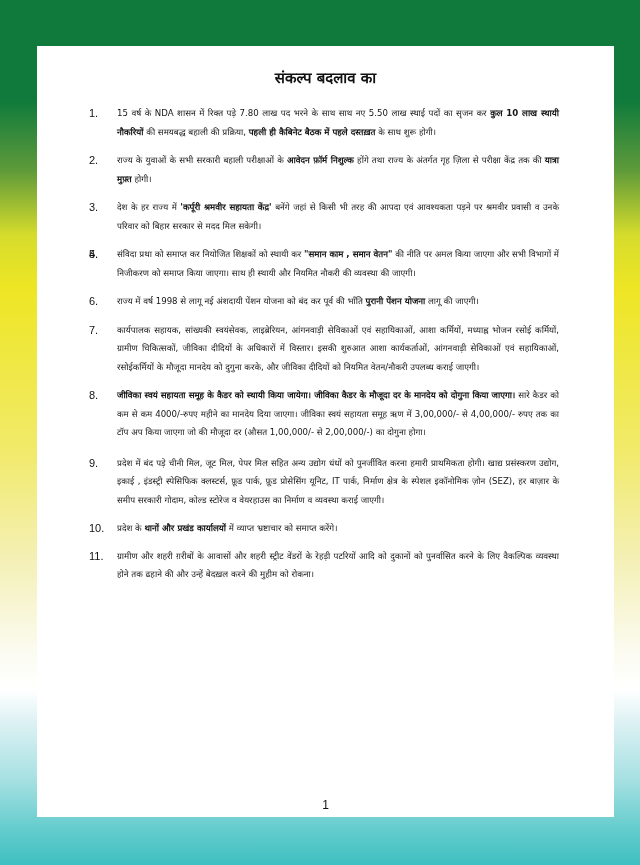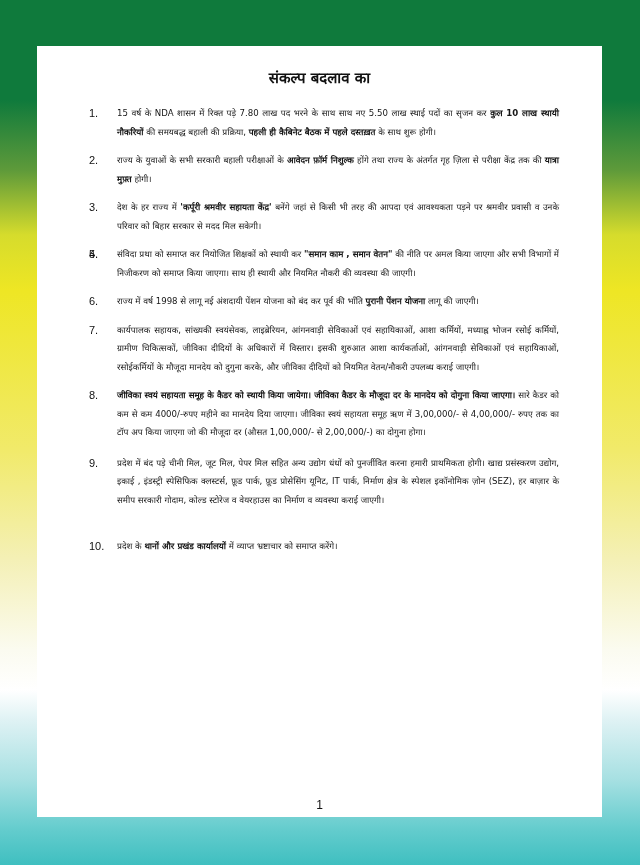--- a/index.html
+++ b/index.html
@@ -7,20 +7,21 @@
     width: 640px; height: 865px; position: relative; overflow: hidden;
     background: linear-gradient(to bottom,
       #0f7a3c 0px, #0f7a3c 100px, #5e9a3a 170px, #d6dc2c 235px, #eee624 290px,
       #f1ea6a 450px, #f4f0b6 560px, #fbfbf0 650px, #ffffff 690px,
       #dff2f4 720px, #a6e0e2 780px, #63cccd 830px, #3fbfc0 865px);
     font-family: "Liberation Serif", "DejaVu Serif", serif;
   }
   .page {
     position: absolute; left: 37px; top: 46px; width: 565px; height: 771px;
     background: #ffffff;
+    padding-left: 12px;
   }
   .title {
     position: absolute; left: 0; width: 100%; top: 21px; text-align: center;
     font-family: "DejaVu Sans", sans-serif; font-weight: bold; font-size: 15px;
     color: #111;
   }
   .items { position: absolute; left: 52px; top: 58px; width: 470px; margin: 0; padding: 0; list-style: none; }
   .item {
     position: relative; padding-left: 28px; color: #151515;
     font-family: "DejaVu Sans", sans-serif; font-size: 8.6px; line-height: 18.5px;
@@ -44,16 +45,17 @@
   <ol class="items" id="items">
       <li class="item" style="margin-top: 0px;"><span class="num">1.</span><span>15 वर्ष के NDA शासन में रिक्त पड़े 7.80  लाख  पद  भरने  के साथ साथ नए 5.50  लाख स्थाई पदों का सृजन कर </span><b>कुल 10 लाख  स्थायी  नौकरियों</b><span> की समयबद्ध बहाली की प्रक्रिया, </span><b>पहली ही कैबिनेट बैठक में पहले दस्तख़त</b><span> के साथ शुरू होगी।</span></li>
       <li class="item" style="margin-top: 10px;"><span class="num">2.</span><span>राज्य के युवाओं के सभी सरकारी बहाली परीक्षाओं के </span><b>आवेदन  फ़ॉर्म   निशुल्क</b><span> होंगे तथा राज्य के अंतर्गत गृह ज़िला से  परीक्षा केंद्र तक की </span><b>यात्रा मुफ़्त</b><span> होगी।</span></li>
       <li class="item" style="margin-top: 10px;"><span class="num">3.</span><span>देश के हर राज्य में </span><b>'कर्पूरी श्रमवीर  सहायता केंद्र'</b><span> बनेंगे जहां से किसी भी तरह की आपदा  एवं  आवश्यकता पड़ने पर श्रमवीर प्रवासी व उनके परिवार को बिहार सरकार से मदद मिल सकेगी।</span></li>
       <li class="item" style="margin-top: 10px;"><span class="num">4.</span></li>
       <li class="item" style="margin-top: 10px;"><span class="num">5.</span><span>संविदा  प्रथा को समाप्त कर नियोजित शिक्षकों को स्थायी कर </span><b>"समान काम ,  समान वेतन"</b><span> की नीति पर अमल किया जाएगा और सभी विभागों में निजीकरण को समाप्त किया जाएगा।  साथ  ही  स्थायी  और  नियमित नौकरी  की  व्यवस्था  की  जाएगी।</span></li>
       <li class="item" style="margin-top: 10px;"><span class="num">6.</span><span>राज्य में वर्ष 1998 से लागू नई अंशदायी पेंशन योजना को बंद कर पूर्व की भाँति </span><b>पुरानी पेंशन योजना</b><span> लागू की जाएगी।</span></li>
       <li class="item" style="margin-top: 10px;"><span class="num">7.</span><span>कार्यपालक सहायक, सांख्यकी स्वयंसेवक, लाइब्रेरियन, आंगनवाड़ी सेविकाओं एवं सहायिकाओं, आशा कर्मियों, मध्याह्न भोजन रसोई कर्मियों, ग्रामीण चिकित्सकों, जीविका दीदियों के अधिकारों में विस्तार। इसकी शुरुआत आशा कार्यकर्ताओं, आंगनवाड़ी सेविकाओं एवं सहायिकाओं, रसोईकर्मियों  के मौजूदा मानदेय को दुगुना करके, और जीविका दीदियों को नियमित वेतन/नौकरी  उपलब्ध  कराई  जाएगी।</span></li>
       <li class="item" style="margin-top: 10px;"><span class="num">8.</span><b>जीविका स्वयं सहायता समूह के कैडर को स्थायी किया जायेगा। जीविका कैडर के मौजूदा दर के मानदेय को दोगुना किया जाएगा।</b><span> सारे कैडर को कम से कम 4000/-रुपए महीने का मानदेय दिया जाएगा। जीविका स्वयं सहायता समूह ऋण में 3,00,000/- से 4,00,000/- रुपए तक का टॉप अप किया जाएगा जो की मौजूदा दर  (औसत 1,00,000/- से 2,00,000/-)  का दोगुना होगा।</span></li>
       <li class="item" style="margin-top: 12px;"><span class="num">9.</span><span>प्रदेश में बंद पड़े चीनी मिल, जूट मिल, पेपर मिल सहित अन्य उद्योग धंधों को पुनर्जीवित करना हमारी प्राथमिकता होगी। खाद्य प्रसंस्करण उद्योग, इकाई , इंडस्ट्री स्पेसिफिक क्लस्टर्स, फ़ूड पार्क, फ़ूड प्रोसेसिंग यूनिट, IT पार्क, निर्माण क्षेत्र के स्पेशल इकॉनोमिक ज़ोन (SEZ), हर बाज़ार के समीप सरकारी गोदाम, कोल्ड स्टोरेज व वेयरहाउस का निर्माण व व्यवस्था कराई जाएगी।</span></li>
-      <li class="item" style="margin-top: 28px;"><span class="num">10.</span><span>प्रदेश के </span><b>थानों और प्रखंड कार्यालयों</b><span> में व्याप्त भ्रष्टाचार को समाप्त करेंगे।</span></li>
+      <li class="item" style="margin-top: 10px;"><span class="num">10.</span><span>प्रदेश के </span><b>थानों और प्रखंड कार्यालयों</b><span> में व्याप्त भ्रष्टाचार को समाप्त करेंगे।</span></li>
+      <li class="item" style="margin-top: 9px;"><span class="num">11.</span><span>ग्रामीण और शहरी ग़रीबों के आवासों और शहरी स्ट्रीट वेंडरों के रेहड़ी पटरियों आदि को दुकानों को पुनर्वासित करने  के लिए  वैकल्पिक  व्यवस्था  होने  तक ढहाने की और उन्हें बेदख़ल करने की मुहीम को रोकना।</span></li>
     </ol>
   <div class="page-number">1</div>
 </div>
 
 </body></html>

